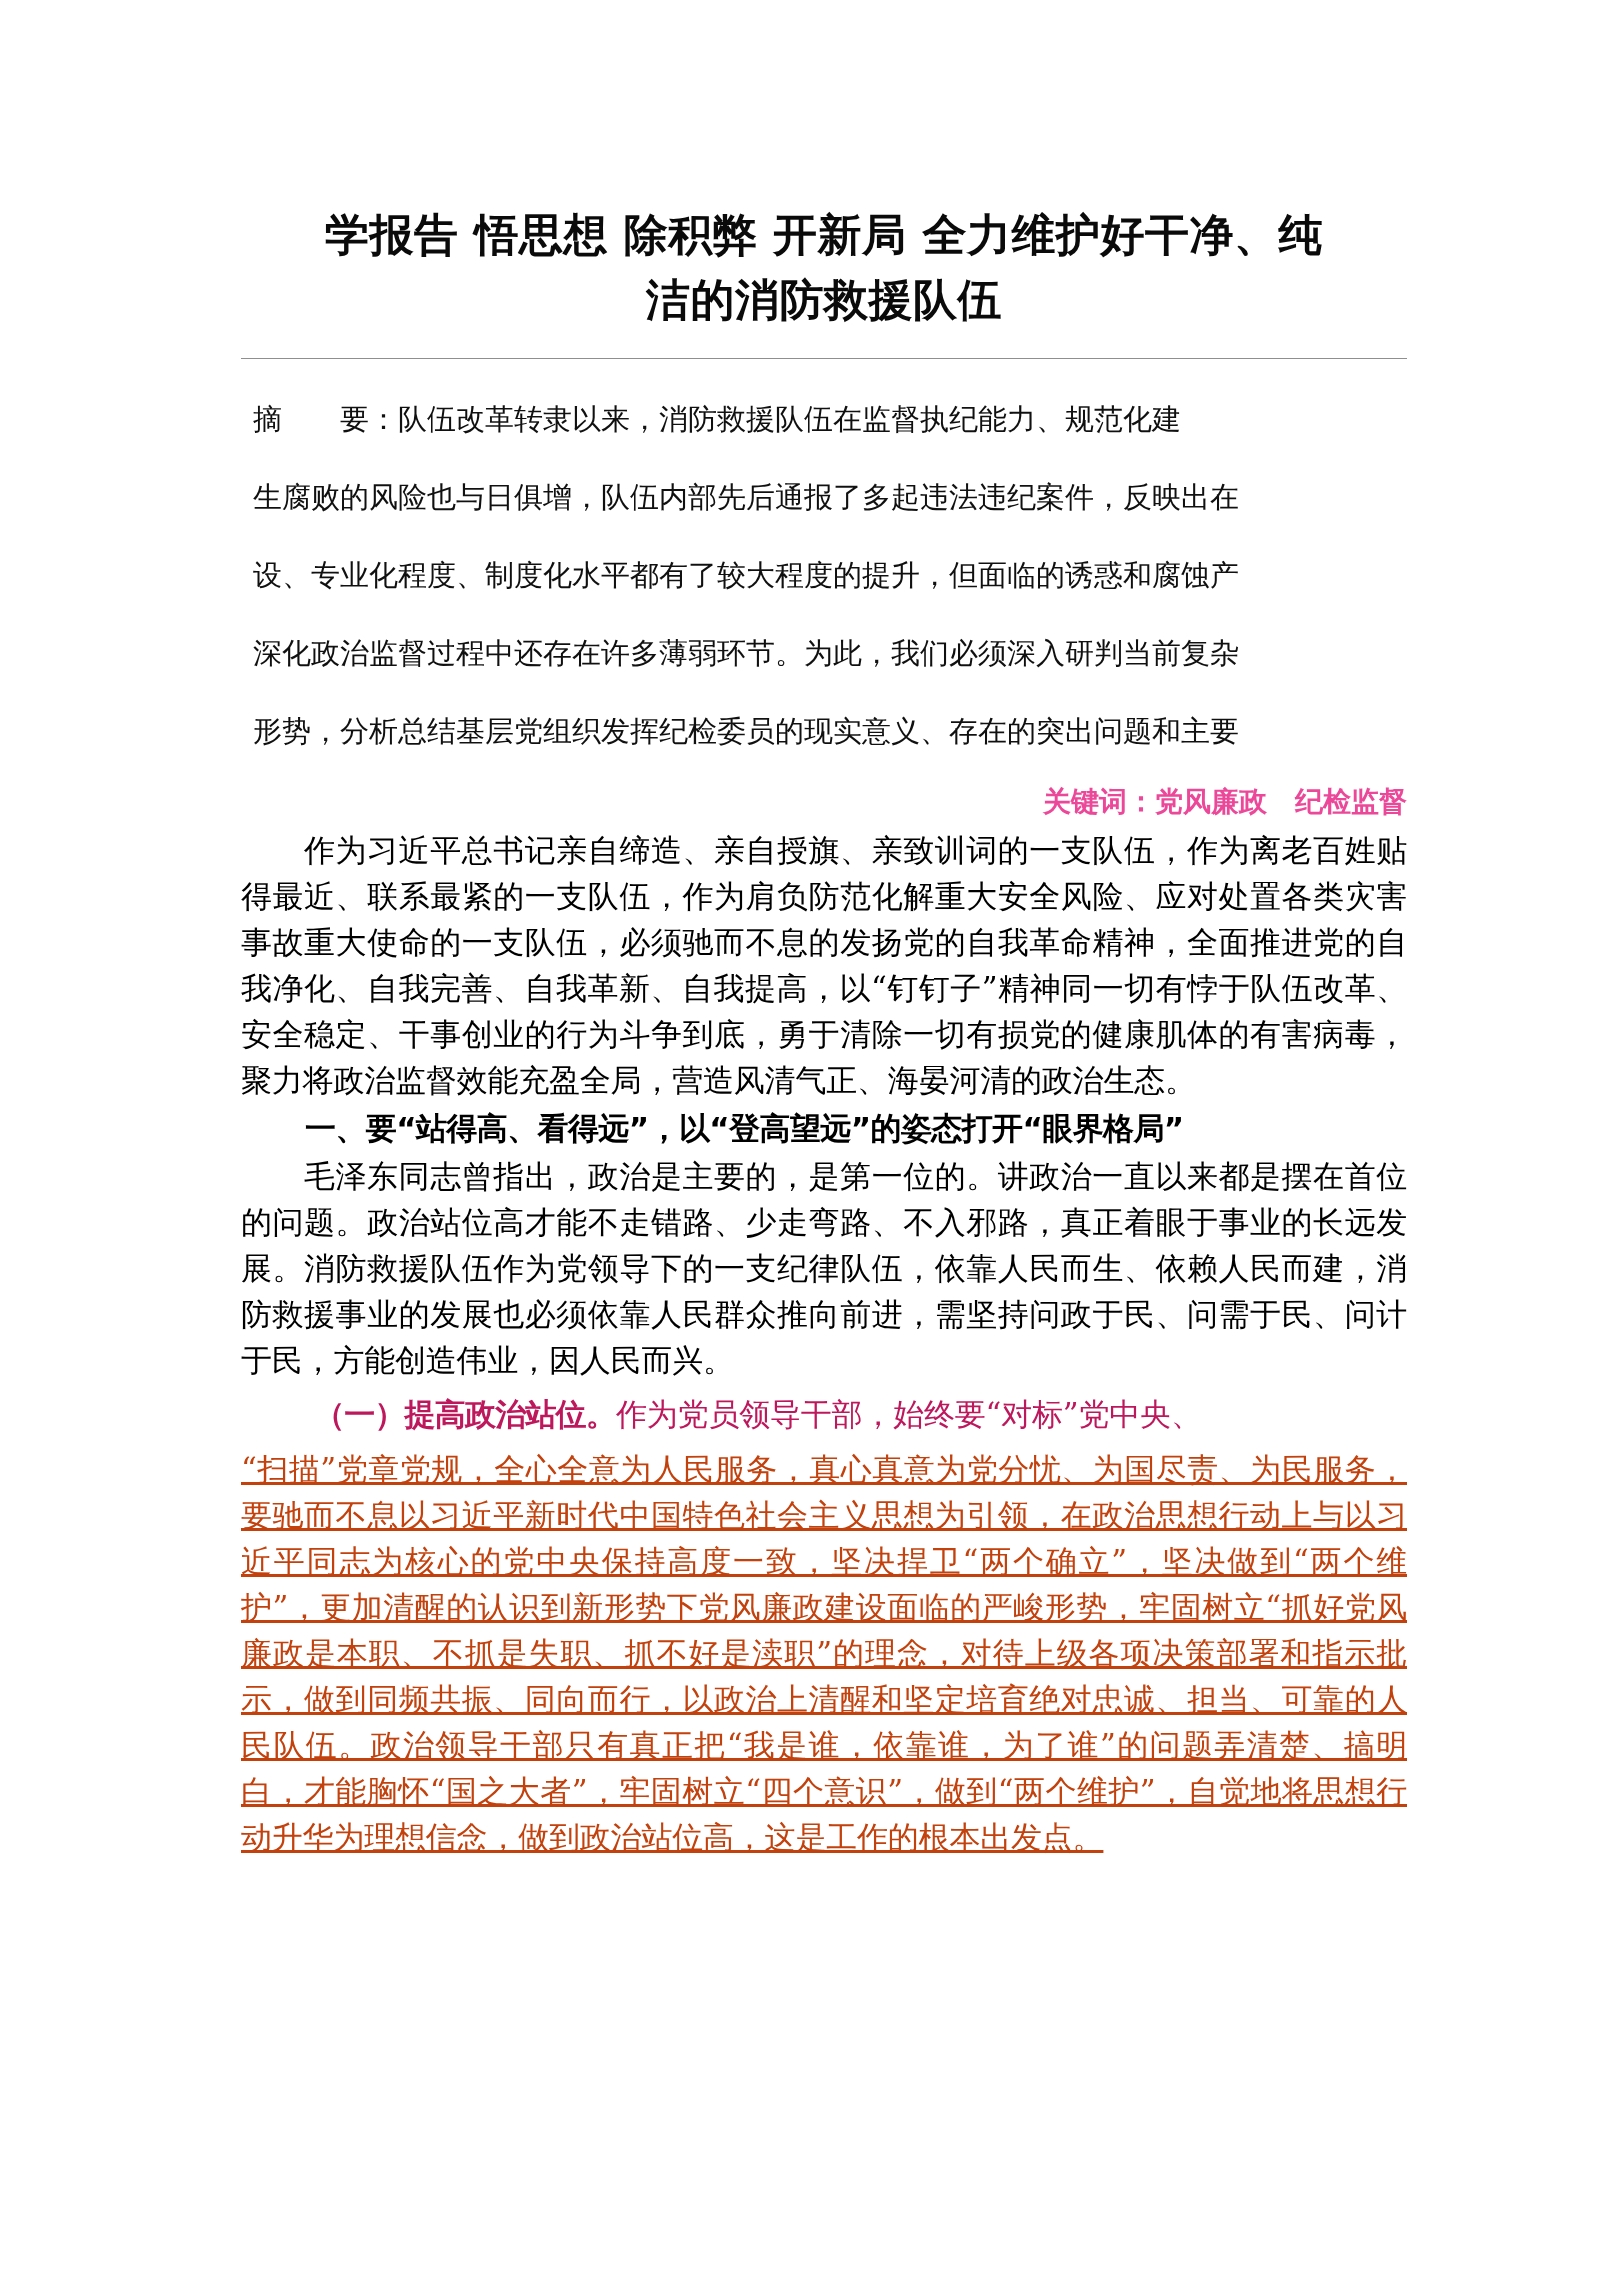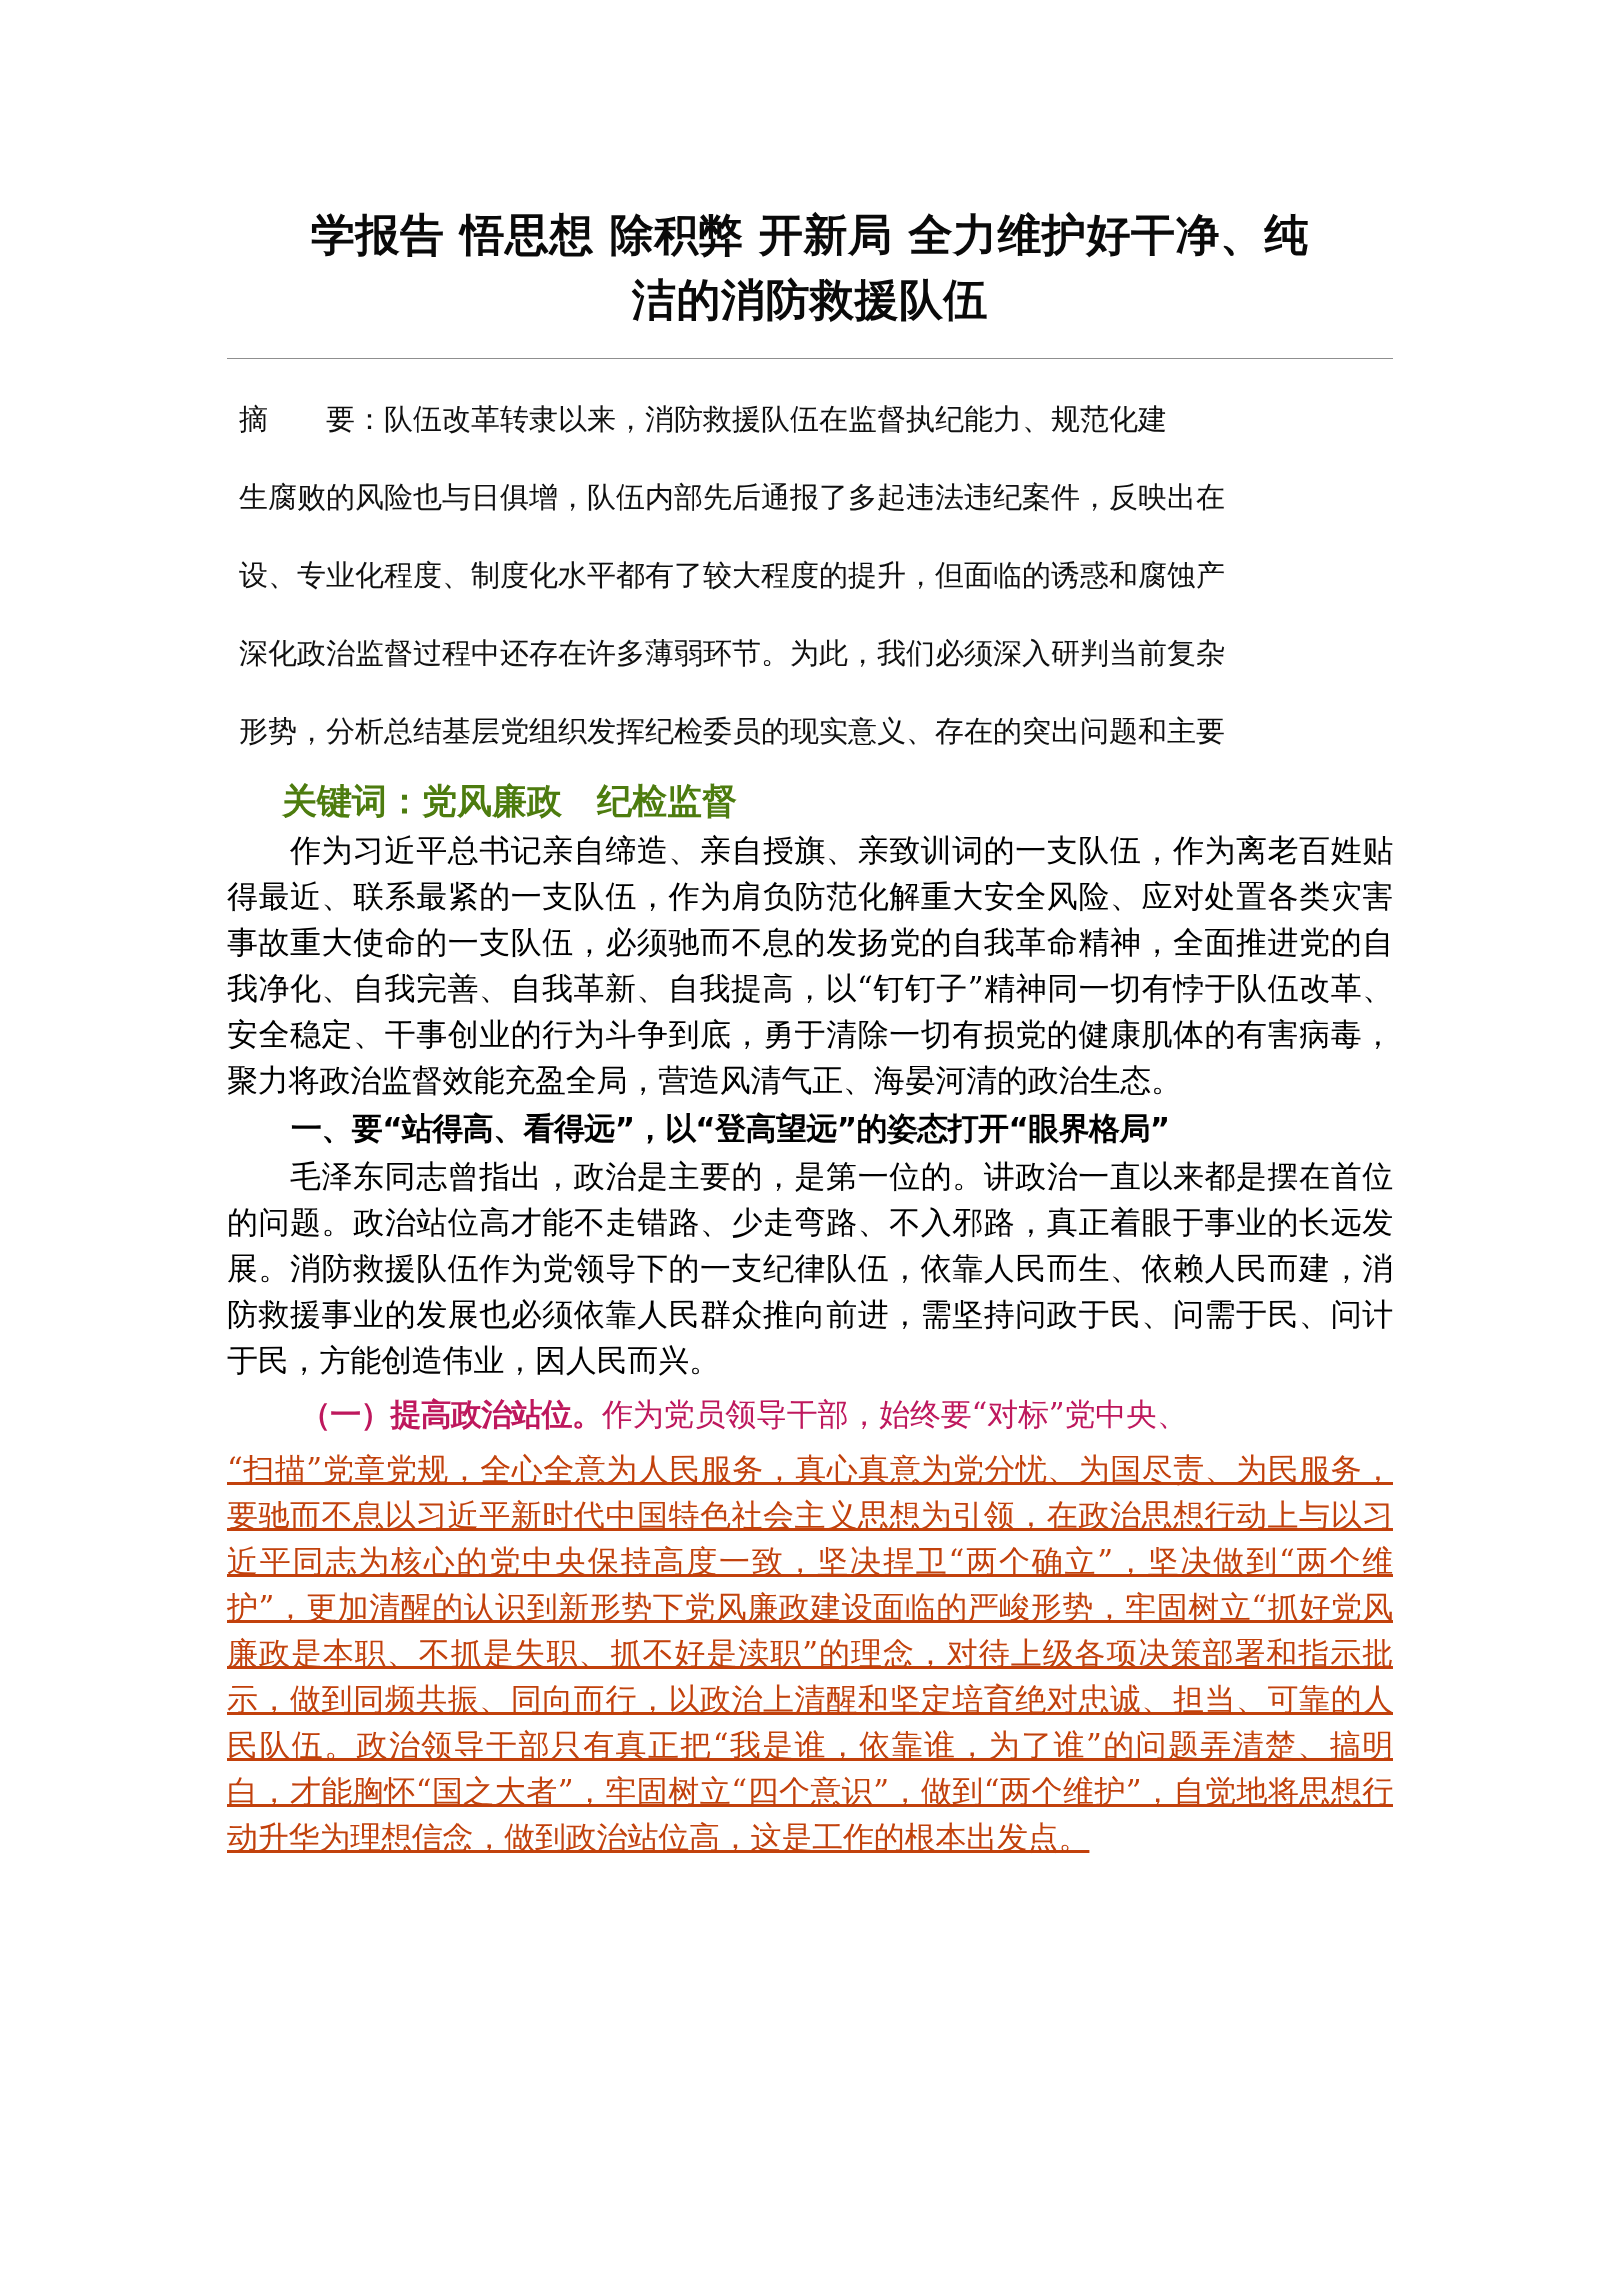--- a/index.html
+++ b/index.html
@@ -18,21 +18,21 @@
     position: relative;
     width: 1621px;
     height: 2293px;
     background: #ffffff;
     box-sizing: border-box;
     padding: 0;
     overflow: hidden;
   }
   .content {
     position: absolute;
-    left: 227px;
+    left: 241px;
     top: 0;
     width: 1166px;
   }
 
   
   .doc-title {
     margin: 0;
     padding-top: 202px;
     text-align: center;
     font-family: "DejaVu Sans", "Liberation Sans", sans-serif;
@@ -71,26 +71,27 @@
     white-space: pre;
     margin-left: 12px;
   }
   .abstract .ab-line.first { text-indent: 0; }
 
   
   .keywords {
     margin: 0;
     padding-top: 5.9px;
     font-family: "DejaVu Sans", "Liberation Sans", sans-serif;
-    font-size: 35px;
+    font-size: 28px;
     line-height: 51px;
     font-weight: 700;
     text-indent: 55px;
-    color: #4d7c0f;
+    color: #ec4899;
     white-space: pre;
+    text-align: right;
   }
 
   
   .body-p {
     margin: 0;
     font-family: "DejaVu Serif", "Liberation Serif", serif;
     font-size: 31px;
     line-height: 46px;
     color: #000000;
     text-align: justify;

